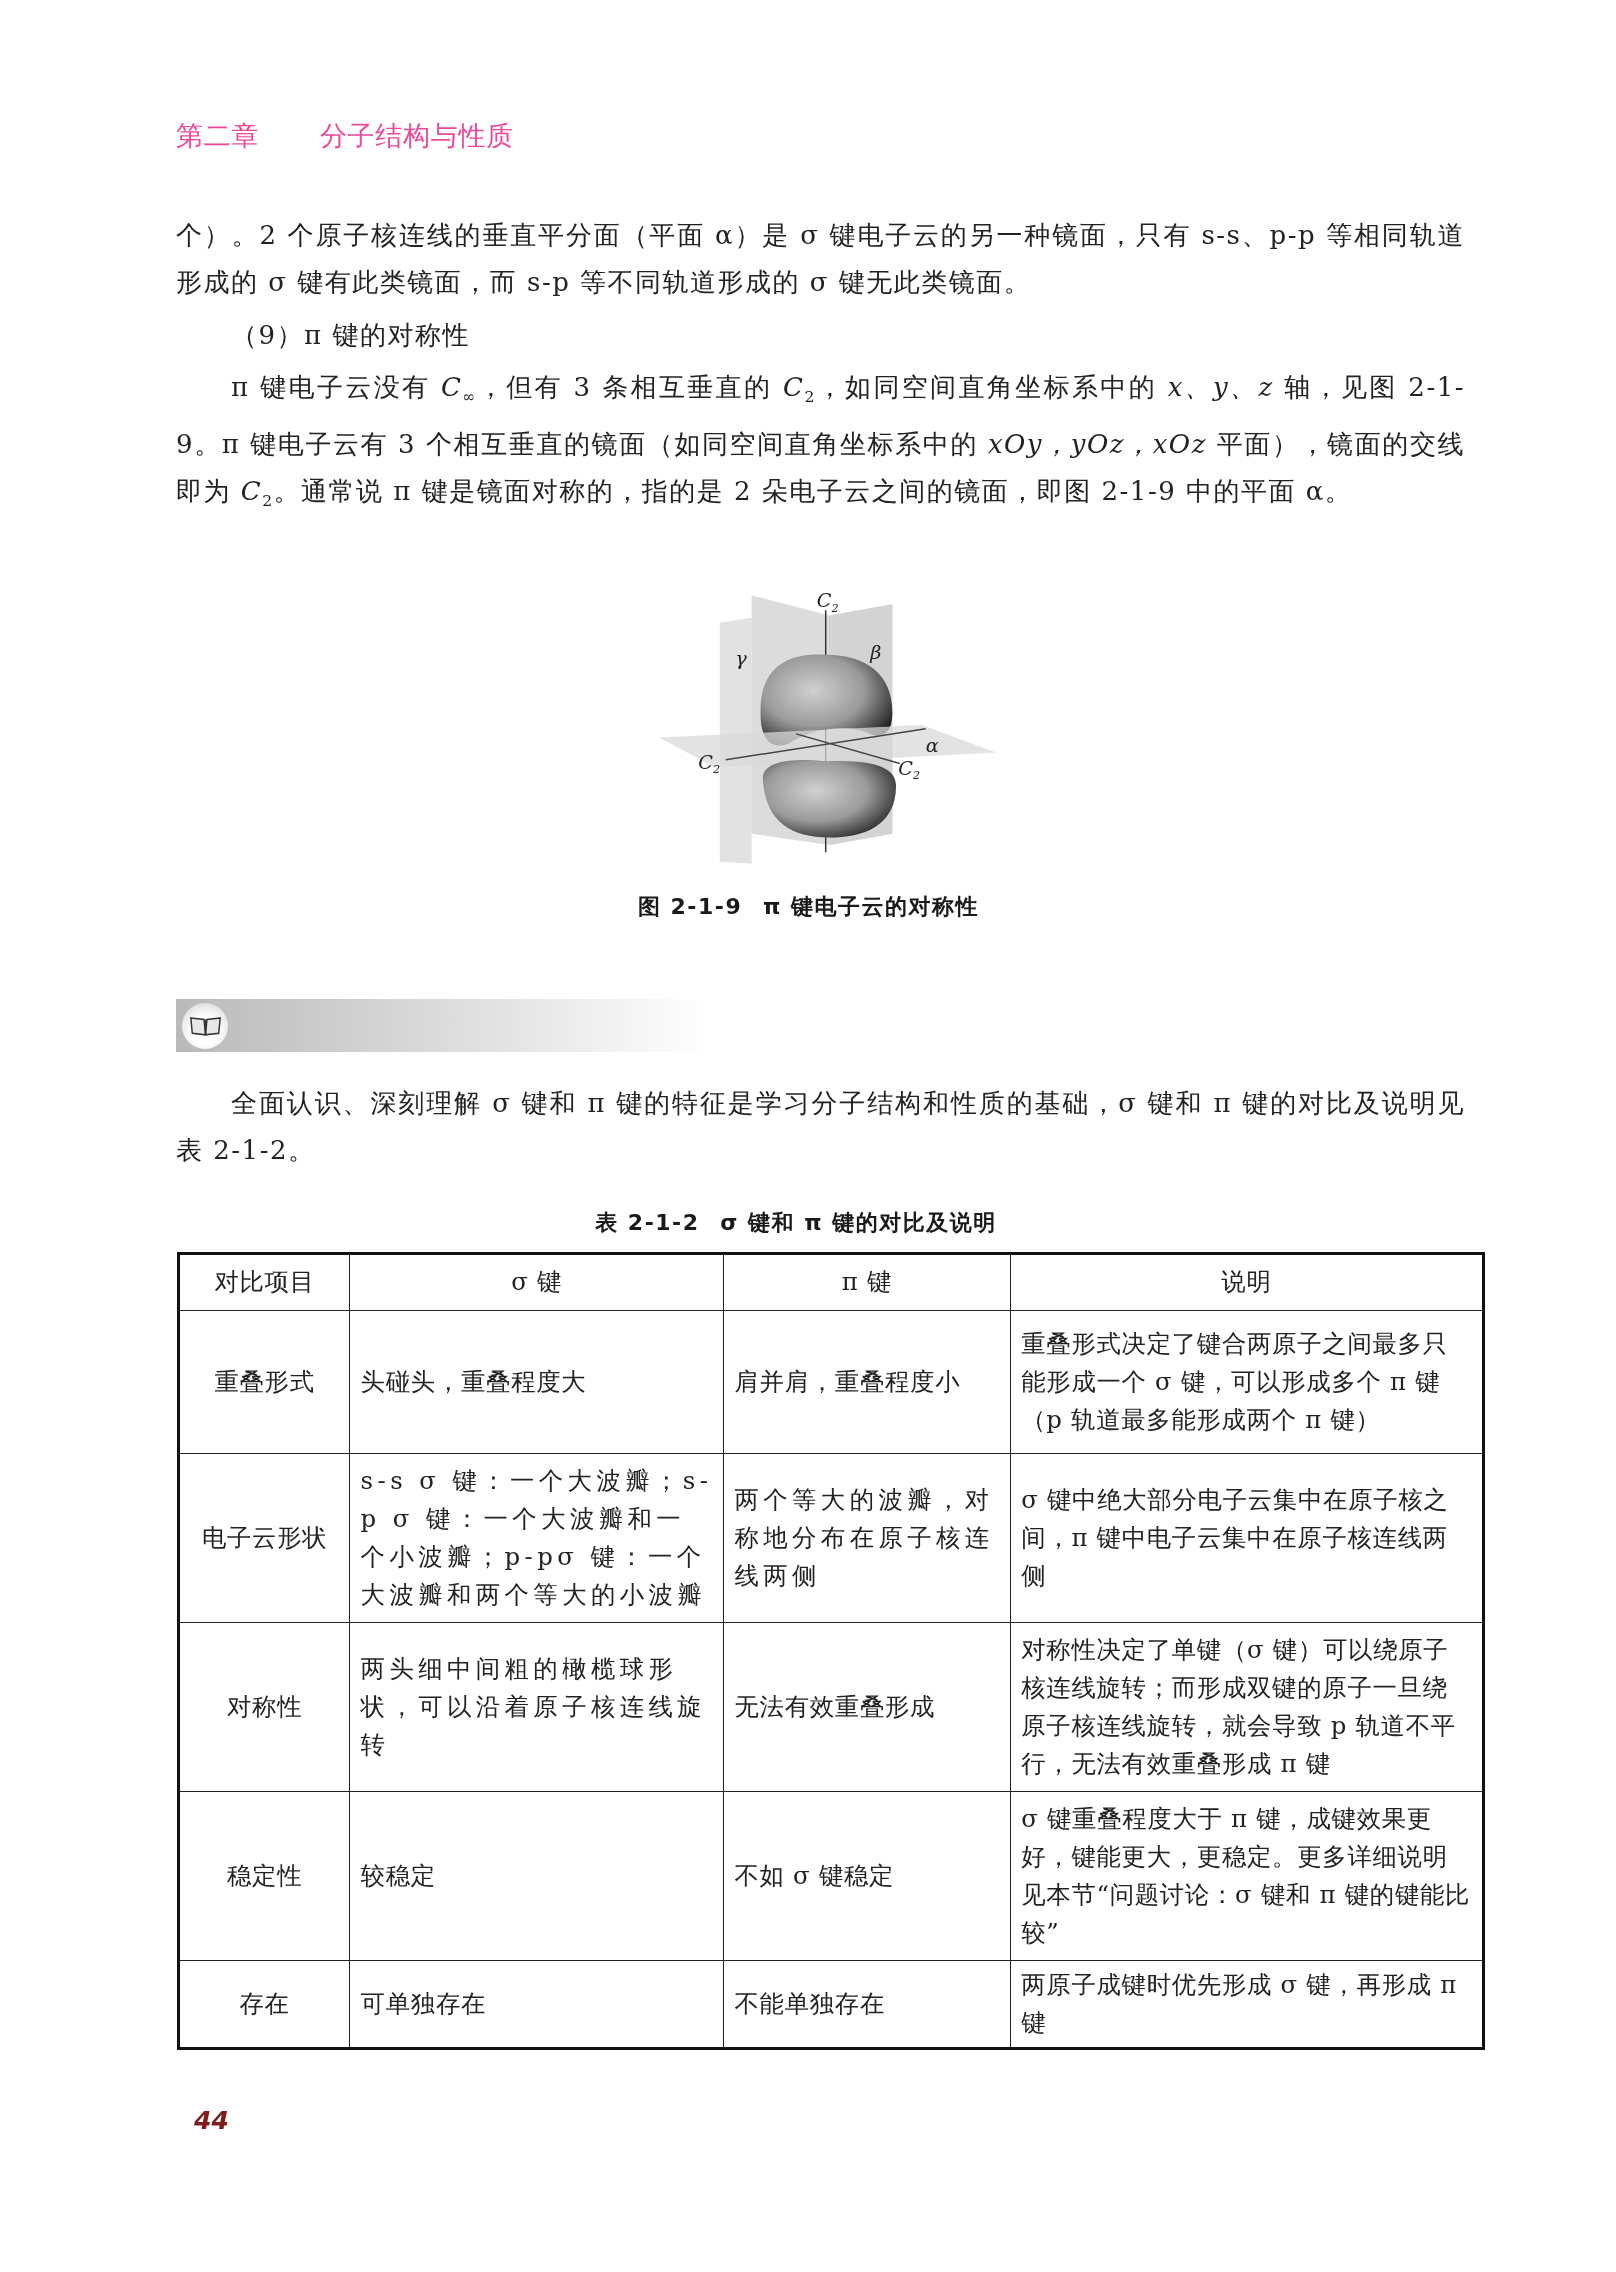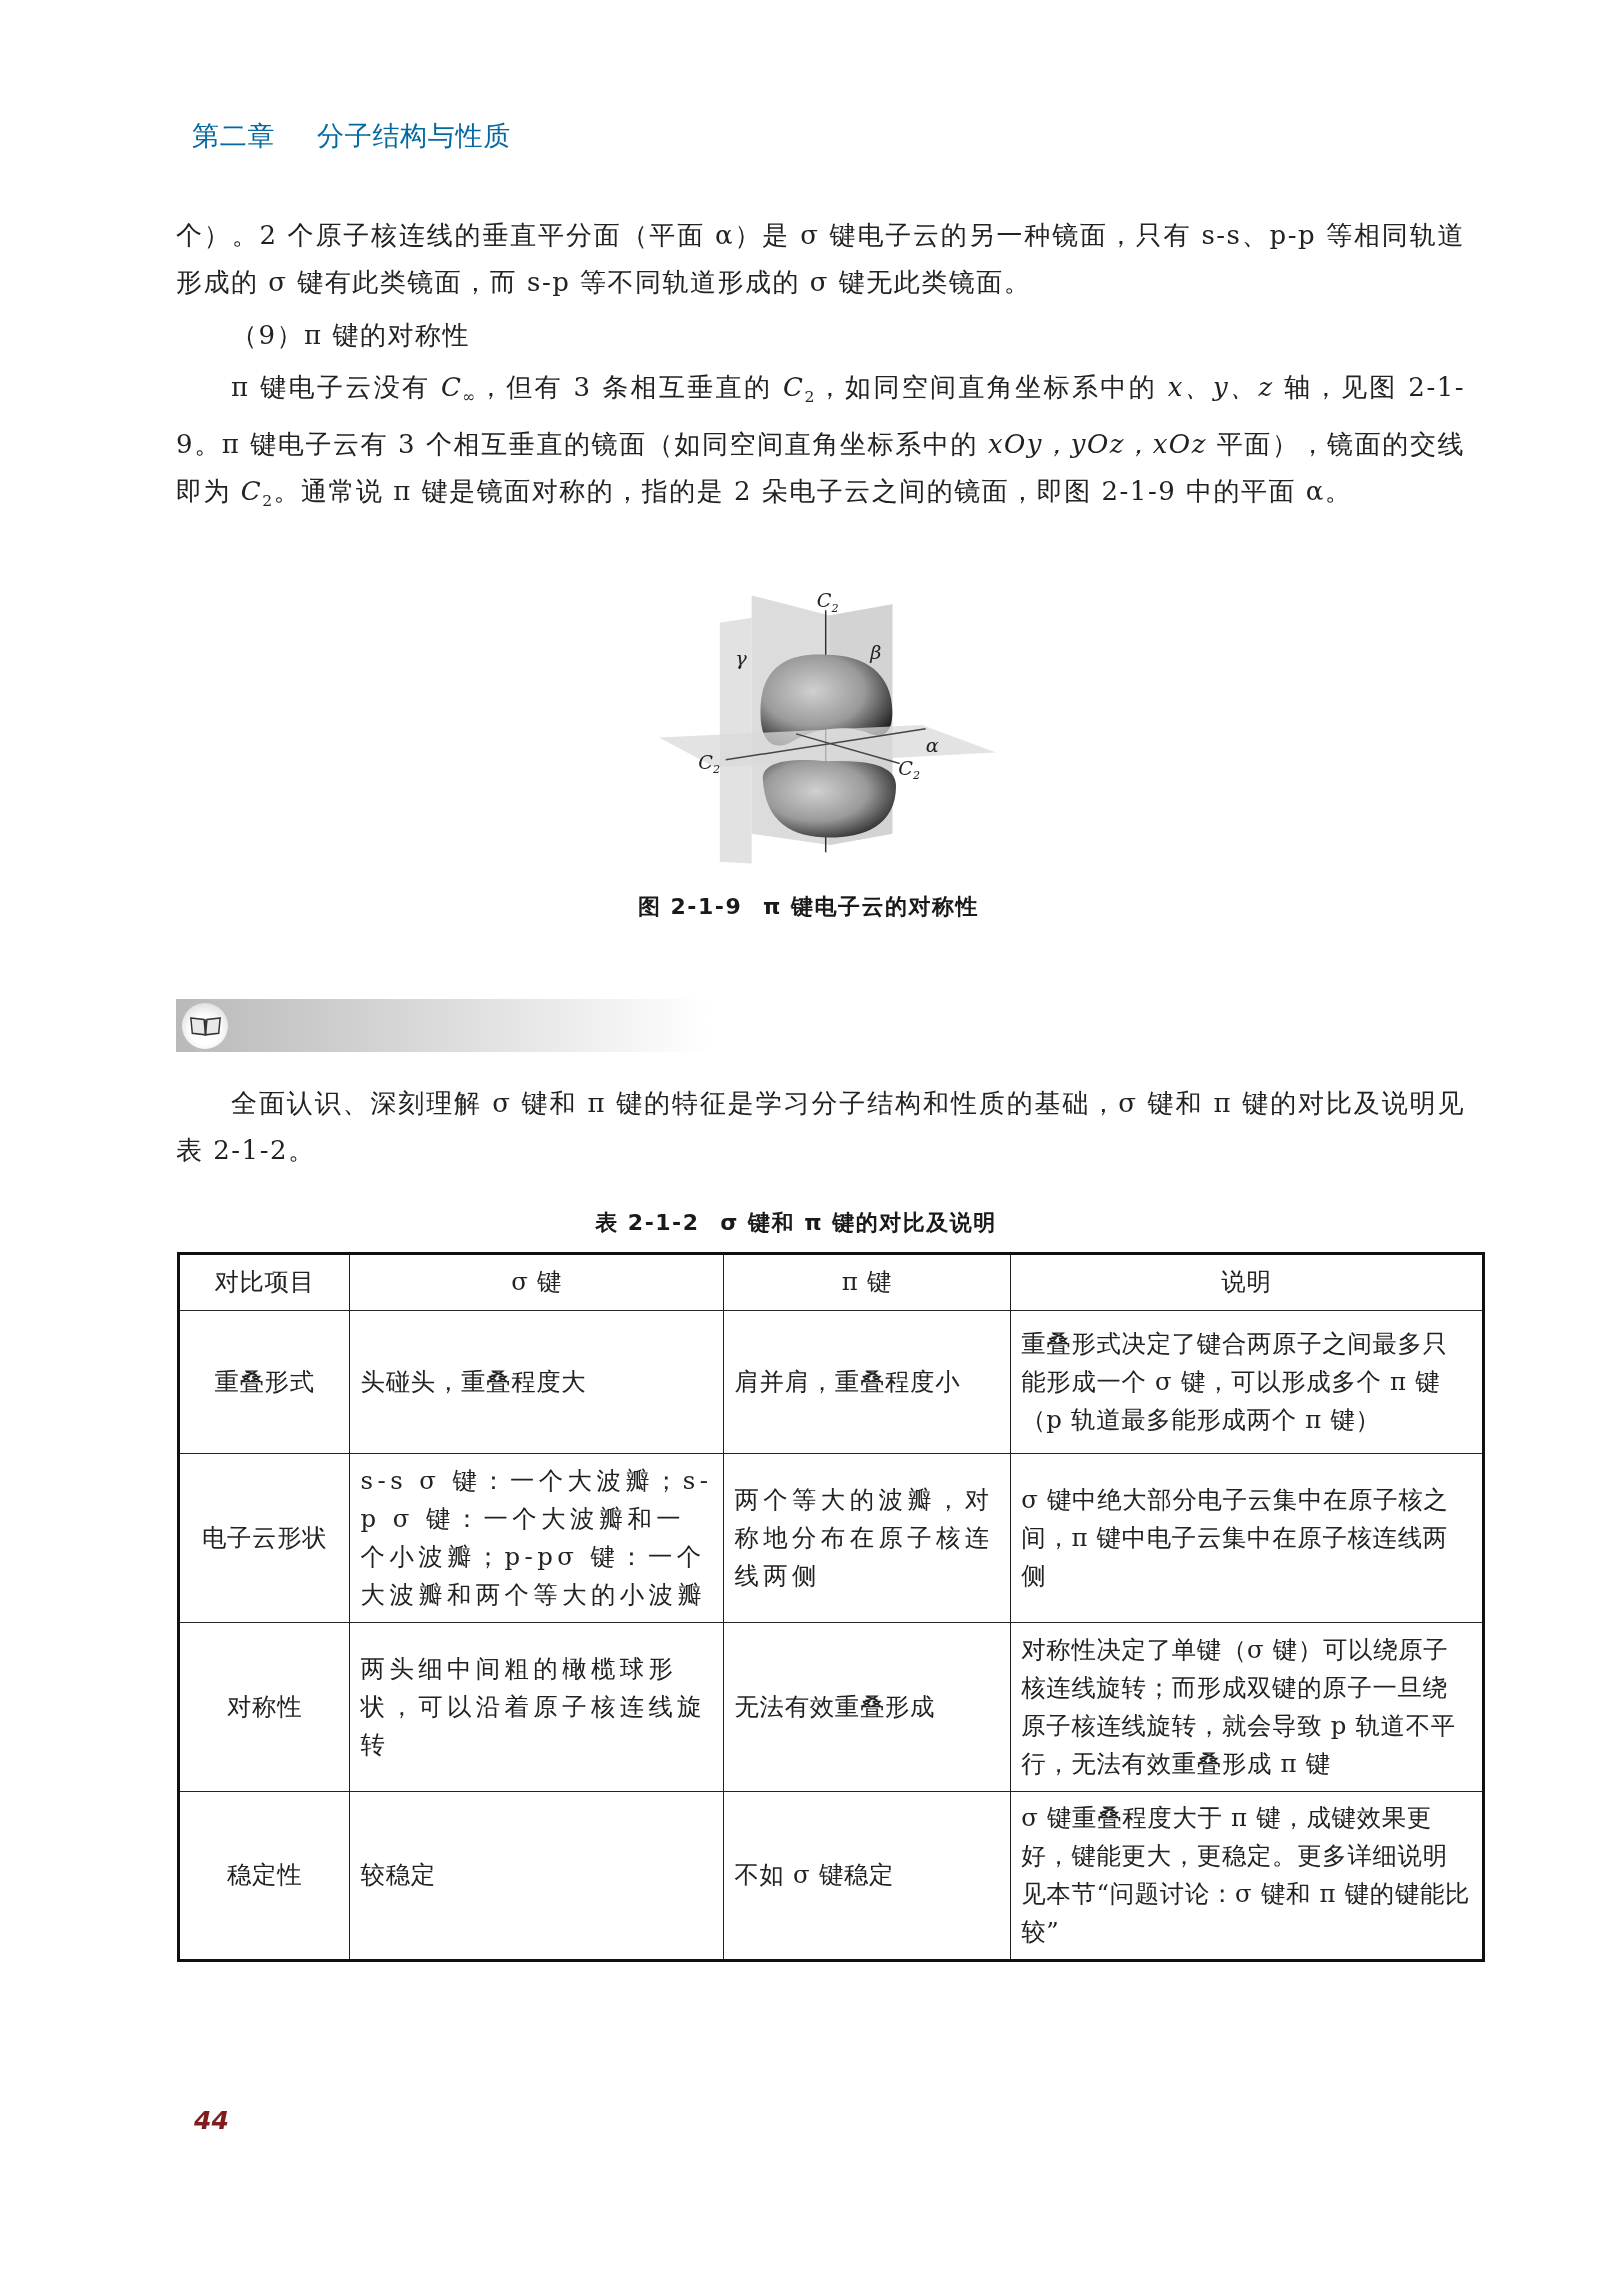--- a/index.html
+++ b/index.html
@@ -3,21 +3,21 @@
 <meta charset="utf-8">
 <style>
   html, body { margin: 0; padding: 0; background: #ffffff; }
   body {
     width: 1617px; height: 2273px; position: relative; overflow: hidden;
     font-family: "DejaVu Serif", "Liberation Serif", serif; color: #1a1a1a;
   }
   .abs { position: absolute; }
   .running-head {
     left: 176px; top: 118px; font-size: 27px; letter-spacing: 0.7px;
-    font-family: Liberation Serif, serif; color: #0369a1; margin-left: 16px;
+    font-family: Liberation Mono, monospace; color: #ec4899;
   }
   .body-text {
     left: 176px; width: 1289px; font-size: 26px; line-height: 47px;
     text-align: justify; letter-spacing: 1.5px; color: #222;
   }
   .indent { text-indent: 55px; }
   .p1 { top: 212px; }
   .p2 { top: 312px; left: 231px; width: 1234px; }
   .p3 { top: 364px; }
   .p5 { top: 1080px; }
@@ -180,17 +180,23 @@
       <td class="spaced">两头细中间粗的橄榄球形状，可以沿着原子核连线旋转</td>
       <td>无法有效重叠形成</td>
       <td>对称性决定了单键（σ 键）可以绕原子核连线旋转；而形成双键的原子一旦绕原子核连线旋转，就会导致 p 轨道不平行，无法有效重叠形成 π 键</td>
     </tr>
     <tr style="height:169px">
       <td class="item">稳定性</td>
       <td>较稳定</td>
       <td>不如 σ 键稳定</td>
       <td>σ 键重叠程度大于 π 键，成键效果更好，键能更大，更稳定。更多详细说明见本节“问题讨论：σ 键和 π 键的键能比较”</td>
     </tr>
+    <tr style="height:88px">
+      <td class="item">存在</td>
+      <td>可单独存在</td>
+      <td>不能单独存在</td>
+      <td>两原子成键时优先形成 σ 键，再形成 π 键</td>
+    </tr>
   </tbody>
 </table>
 
 <div class="abs page-number">44</div>
 
 
 </body></html>

